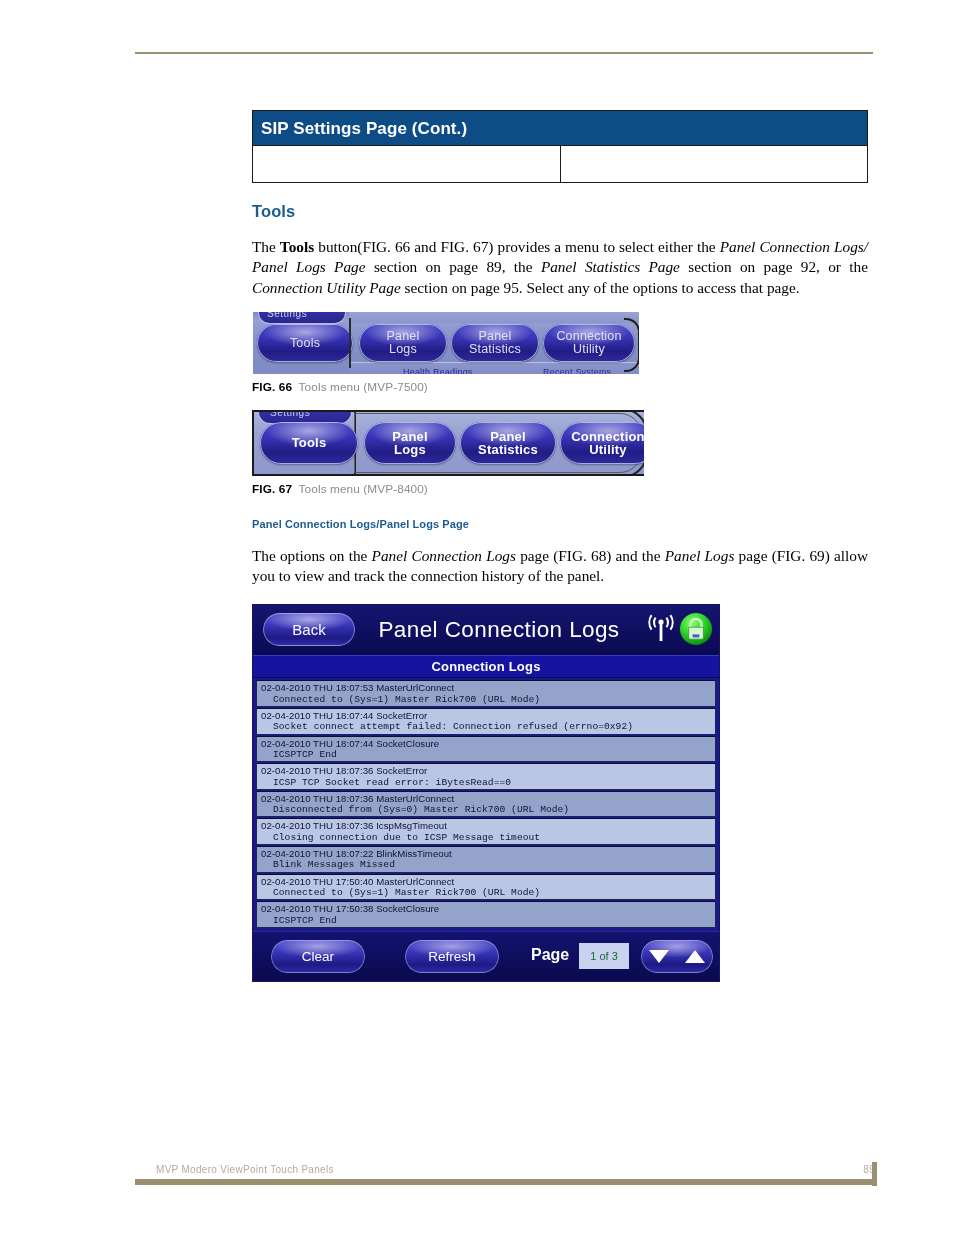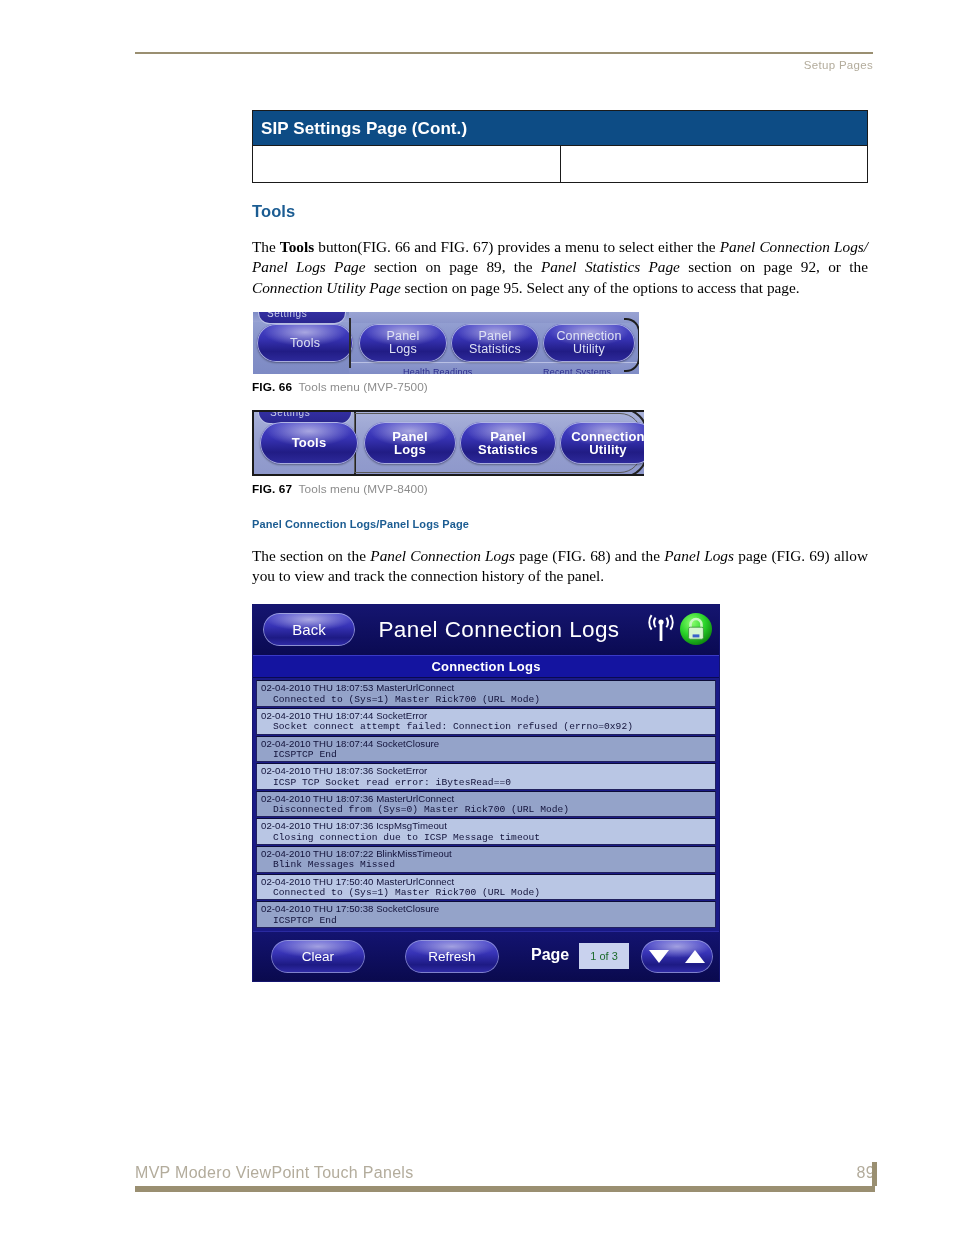--- a/index.html
+++ b/index.html
@@ -41,24 +41,25 @@
     position: absolute;
     left: 135px;
     top: 1164px;
     width: 740px;
   }
   .page-footer .foot-row {
     display: flex;
     justify-content: space-between;
     align-items: baseline;
     font-family: "Liberation Sans", sans-serif;
-    font-size: 16px;
+    font-size: 10px;
     color: #b3ac9c;
     letter-spacing: .3px;
     padding-bottom: 4px;
+    margin-left: 21px;
   }
   .page-footer .rule {
     height: 6px;
     background: #9a8f71;
     width: 100%;
   }
   .page-footer .foot-accent {
     position: absolute;
     right: -2px;
     top: -2px;
@@ -368,21 +369,20 @@
   .tri-up {
     width:0;height:0;border-left:10px solid transparent;border-right:10px solid transparent;
     border-bottom:13px solid #ffffff;
   }
 </style>
 </head>
 <body>
 
 <div class="page-header">
   <div class="rule"></div>
-  <div class="hdr-text">Setup Pages</div>
 </div>
 
 <div class="content">
 
   <table class="doc-table">
     <tbody>
         <tr>
       <th class="tbl-title" colspan="2">SIP Settings Page (Cont.)</th>
     </tr>
     <tr>
@@ -448,21 +448,21 @@
       <div class="pill p-conn">
         <span>Connection</span>
         <span>Utility</span>
       </div>
     </div>
     <p class="fig-cap"><b>FIG. 67</b>&nbsp; <span>Tools menu (MVP-8400)</span></p>
   </div>
 
   <h2 class="sec-head big" style="margin-top:22px">Panel Connection Logs/Panel Logs Page</h2>
 
-  <p class="body"><span>The section on the </span><i>Panel Connection Logs</i><span> page (FIG. 68) and the </span><i>Panel Logs</i><span> page (FIG. 69) allow you to view and track the connection history of the panel.</span></p>
+  <p class="body"><span>The options on the </span><i>Panel Connection Logs</i><span> page (FIG. 68) and the </span><i>Panel Logs</i><span> page (FIG. 69) allow you to view and track the connection history of the panel.</span></p>
 
   <div class="fig-block" style="margin-left:0px;margin-top:18px">
     <div class="pcl">
 
       <div class="pcl-titlebar">
         <div class="pcl-back">
           <span>Back</span>
         </div>
         <div class="pcl-title">Panel Connection Logs</div>
         <div class="pcl-icons">

